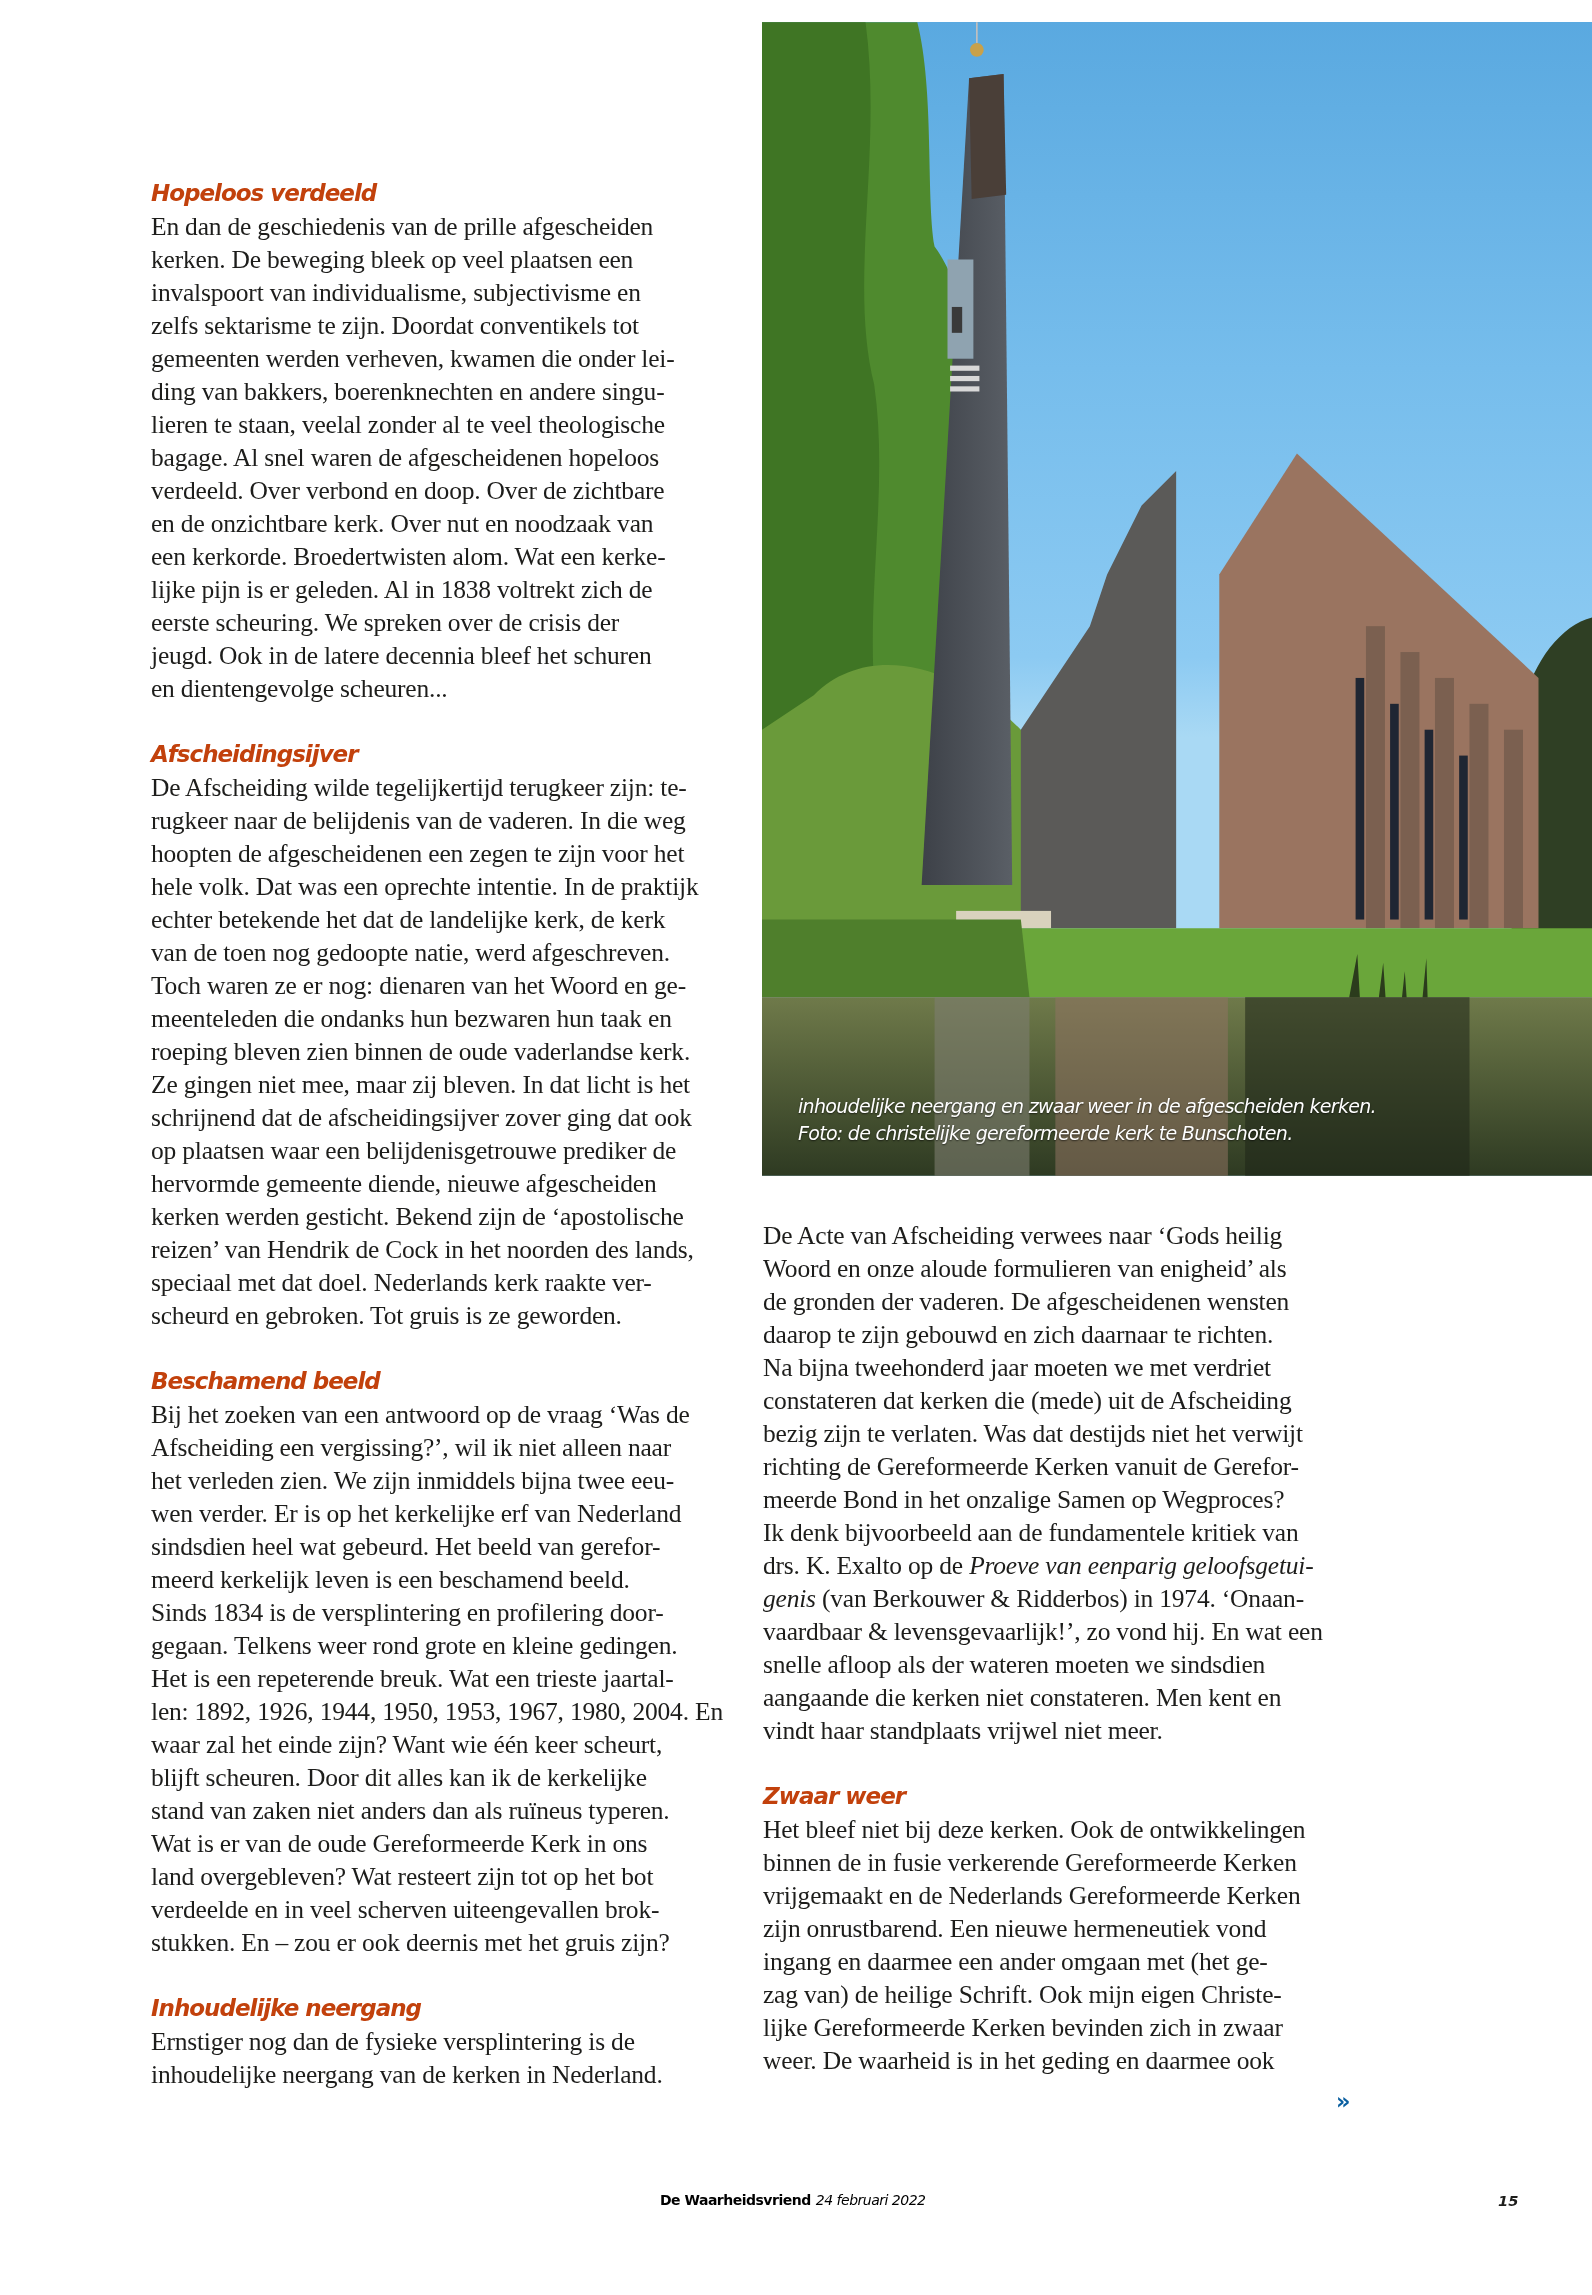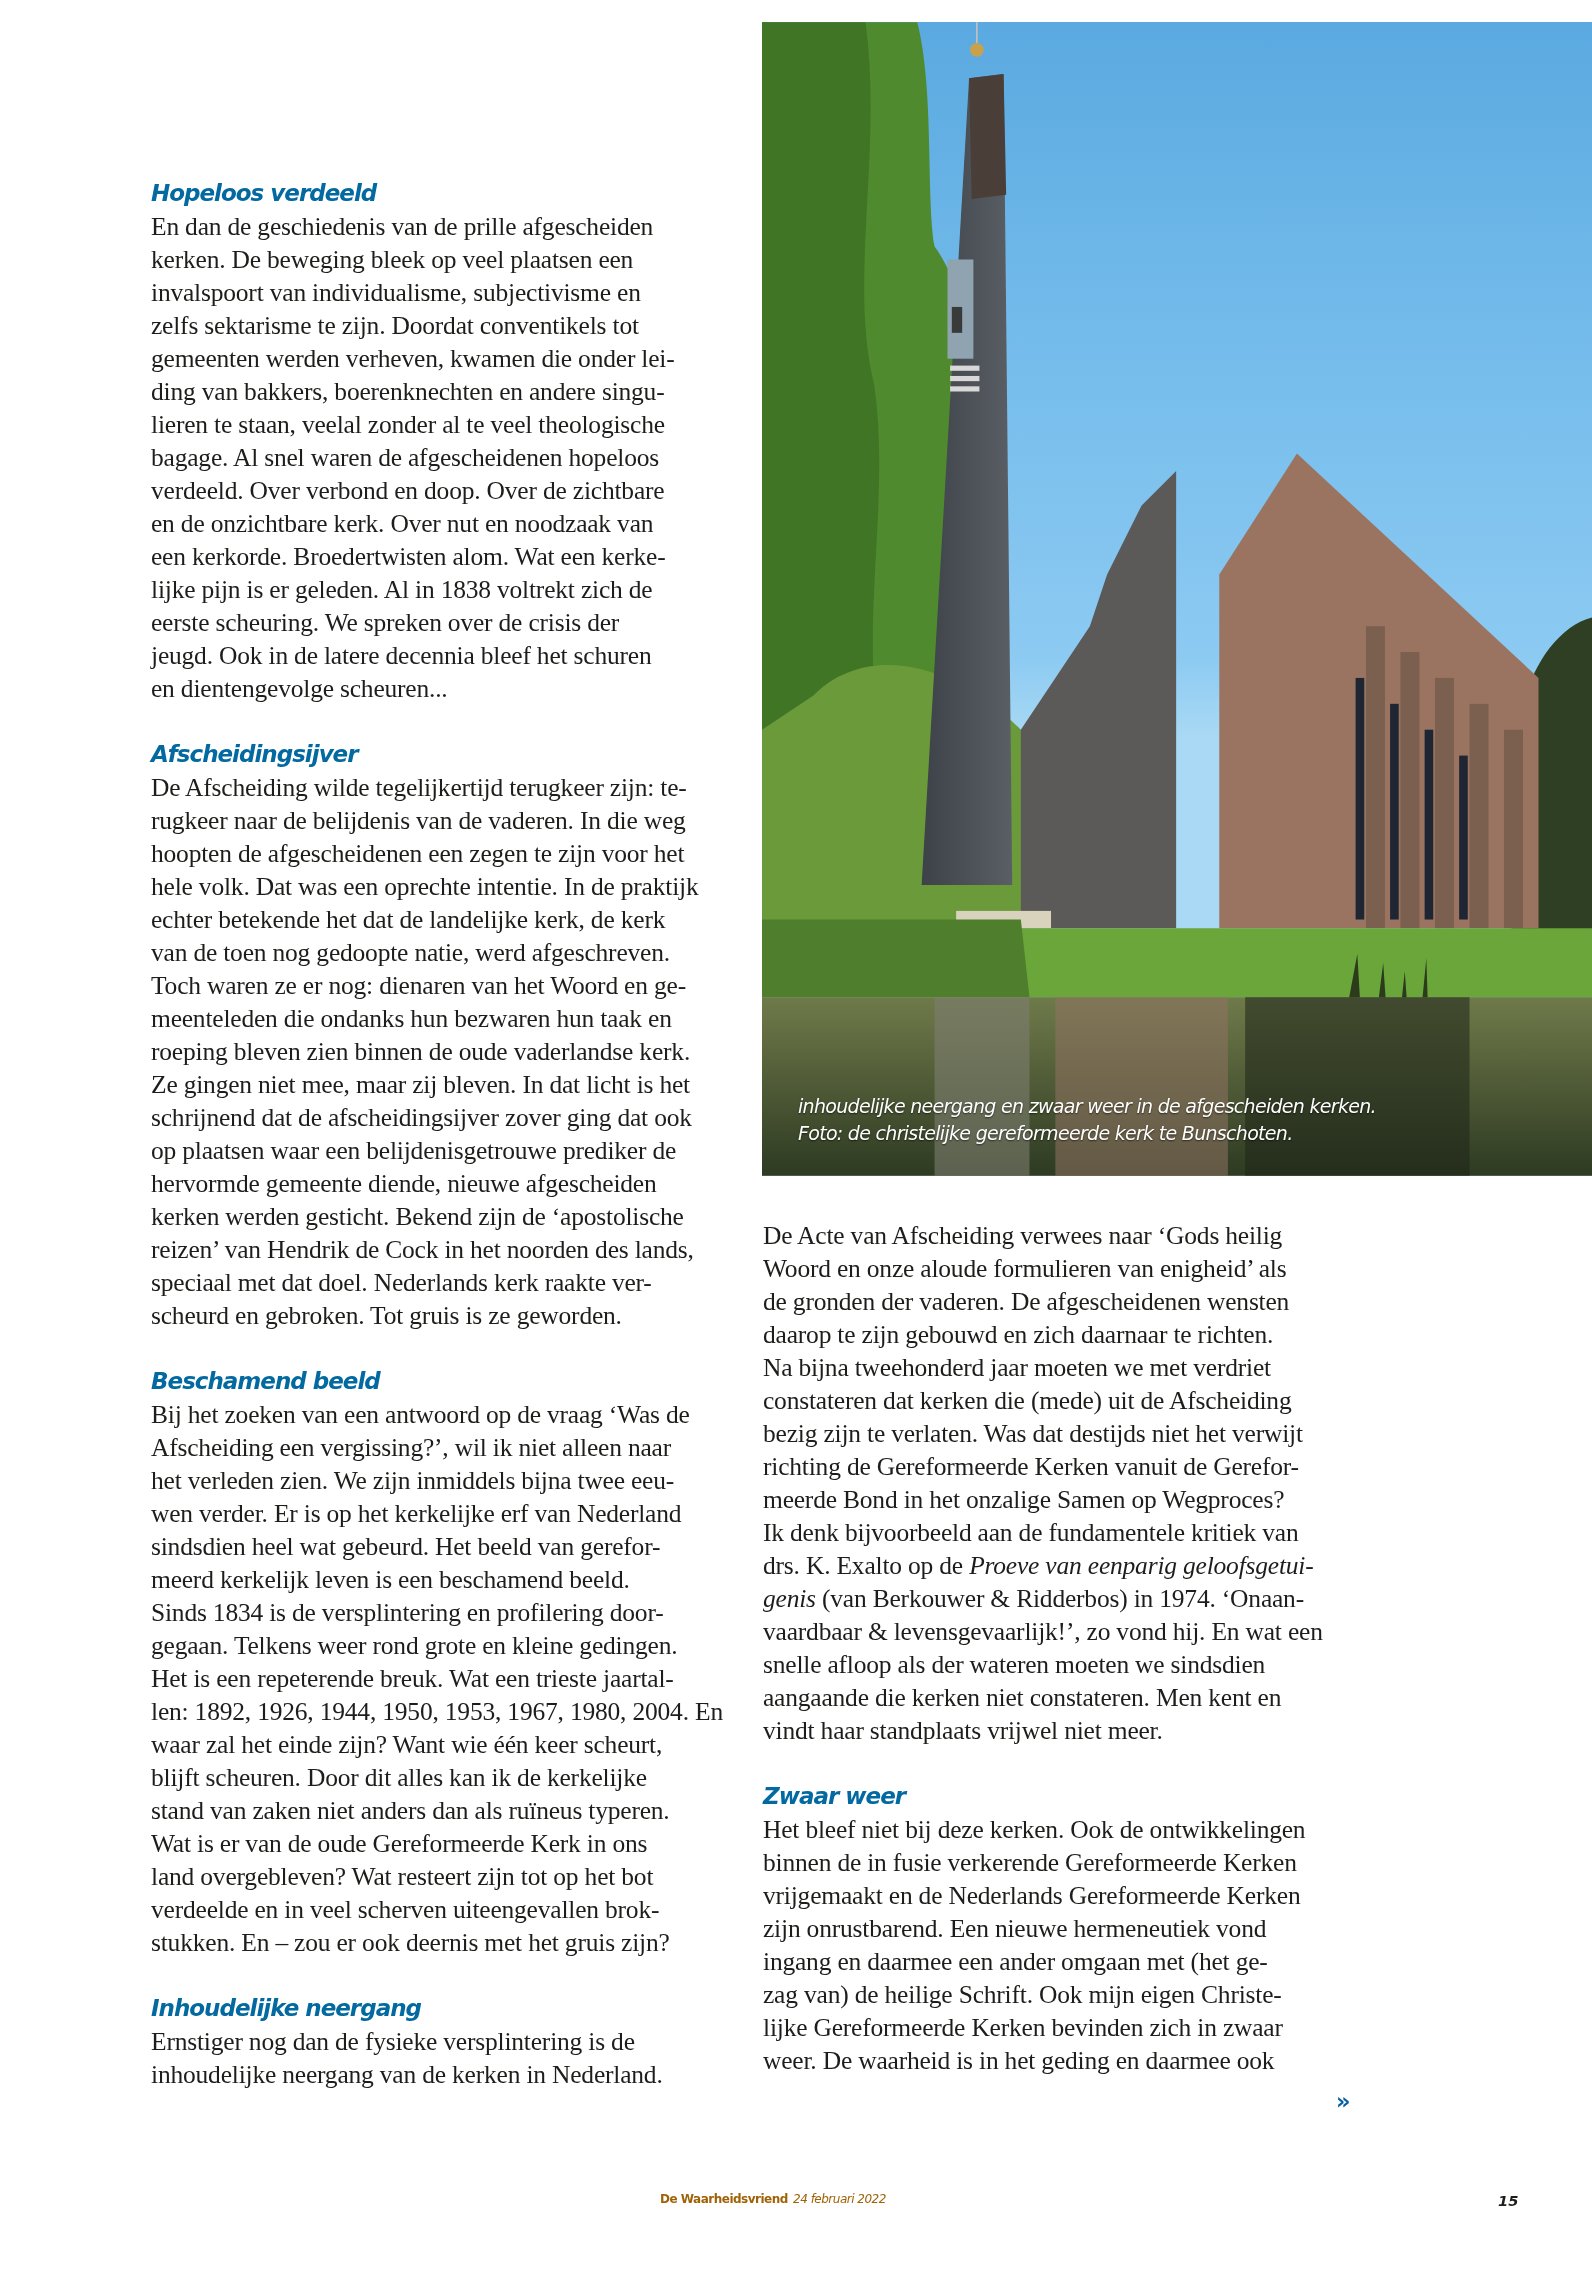--- a/index.html
+++ b/index.html
@@ -12,21 +12,21 @@
     line-height: 33px;
     color: #1d1d1b;
     letter-spacing: -0.2px;
   }
   .col-left { left: 151px; top: 177px; }
   .col-right { left: 763px; top: 1219px; }
   .heading {
     font-family: "DejaVu Sans", "Liberation Sans", sans-serif;
     font-style: italic;
     font-weight: bold;
-    color: #0369a1;
+    color: #c2410c;
     font-size: 23px;
     line-height: 33px;
     letter-spacing: -1px;
     margin: 0;
   }
   .para { margin: 0; }
   .section { margin-bottom: 33px; }
   .line { display: block; white-space: nowrap; }
   .em { font-style: italic; }
   .continue-arrow {
@@ -40,21 +40,21 @@
   }
   .photo svg { position: absolute; left: 0; top: 0; }
   .caption {
     position: absolute; left: 36px; bottom: 29px; width: 708px;
     font-family: "DejaVu Sans", "Liberation Sans", sans-serif; font-style: italic;
     color: #ffffff; font-size: 19px; line-height: 27px; letter-spacing: -0.7px;
     text-shadow: 0 0.9px 1.7px rgba(0,0,0,0.6);
   }
   .footer {
     position: absolute; top: 2192px; left: 660px;
-    font-family: "DejaVu Sans", "Liberation Sans", sans-serif; font-size: 12px; color: #a16207;
+    font-family: "DejaVu Sans", "Liberation Sans", sans-serif; font-size: 14px; color: #000000;
   }
   .footer .pub { font-weight: bold; letter-spacing: -0.5px; }
   .footer .date { font-style: italic; margin-left: 5.2px; letter-spacing: -0.5px; }
   .page-num {
     position: absolute; top: 2192px; left: 1498px;
     font-family: "DejaVu Sans", "Liberation Sans", sans-serif; font-size: 14.7px; font-weight: bold; color: #1d1d1b; font-style: italic;
   }
 </style>
 </head>
 <body>

